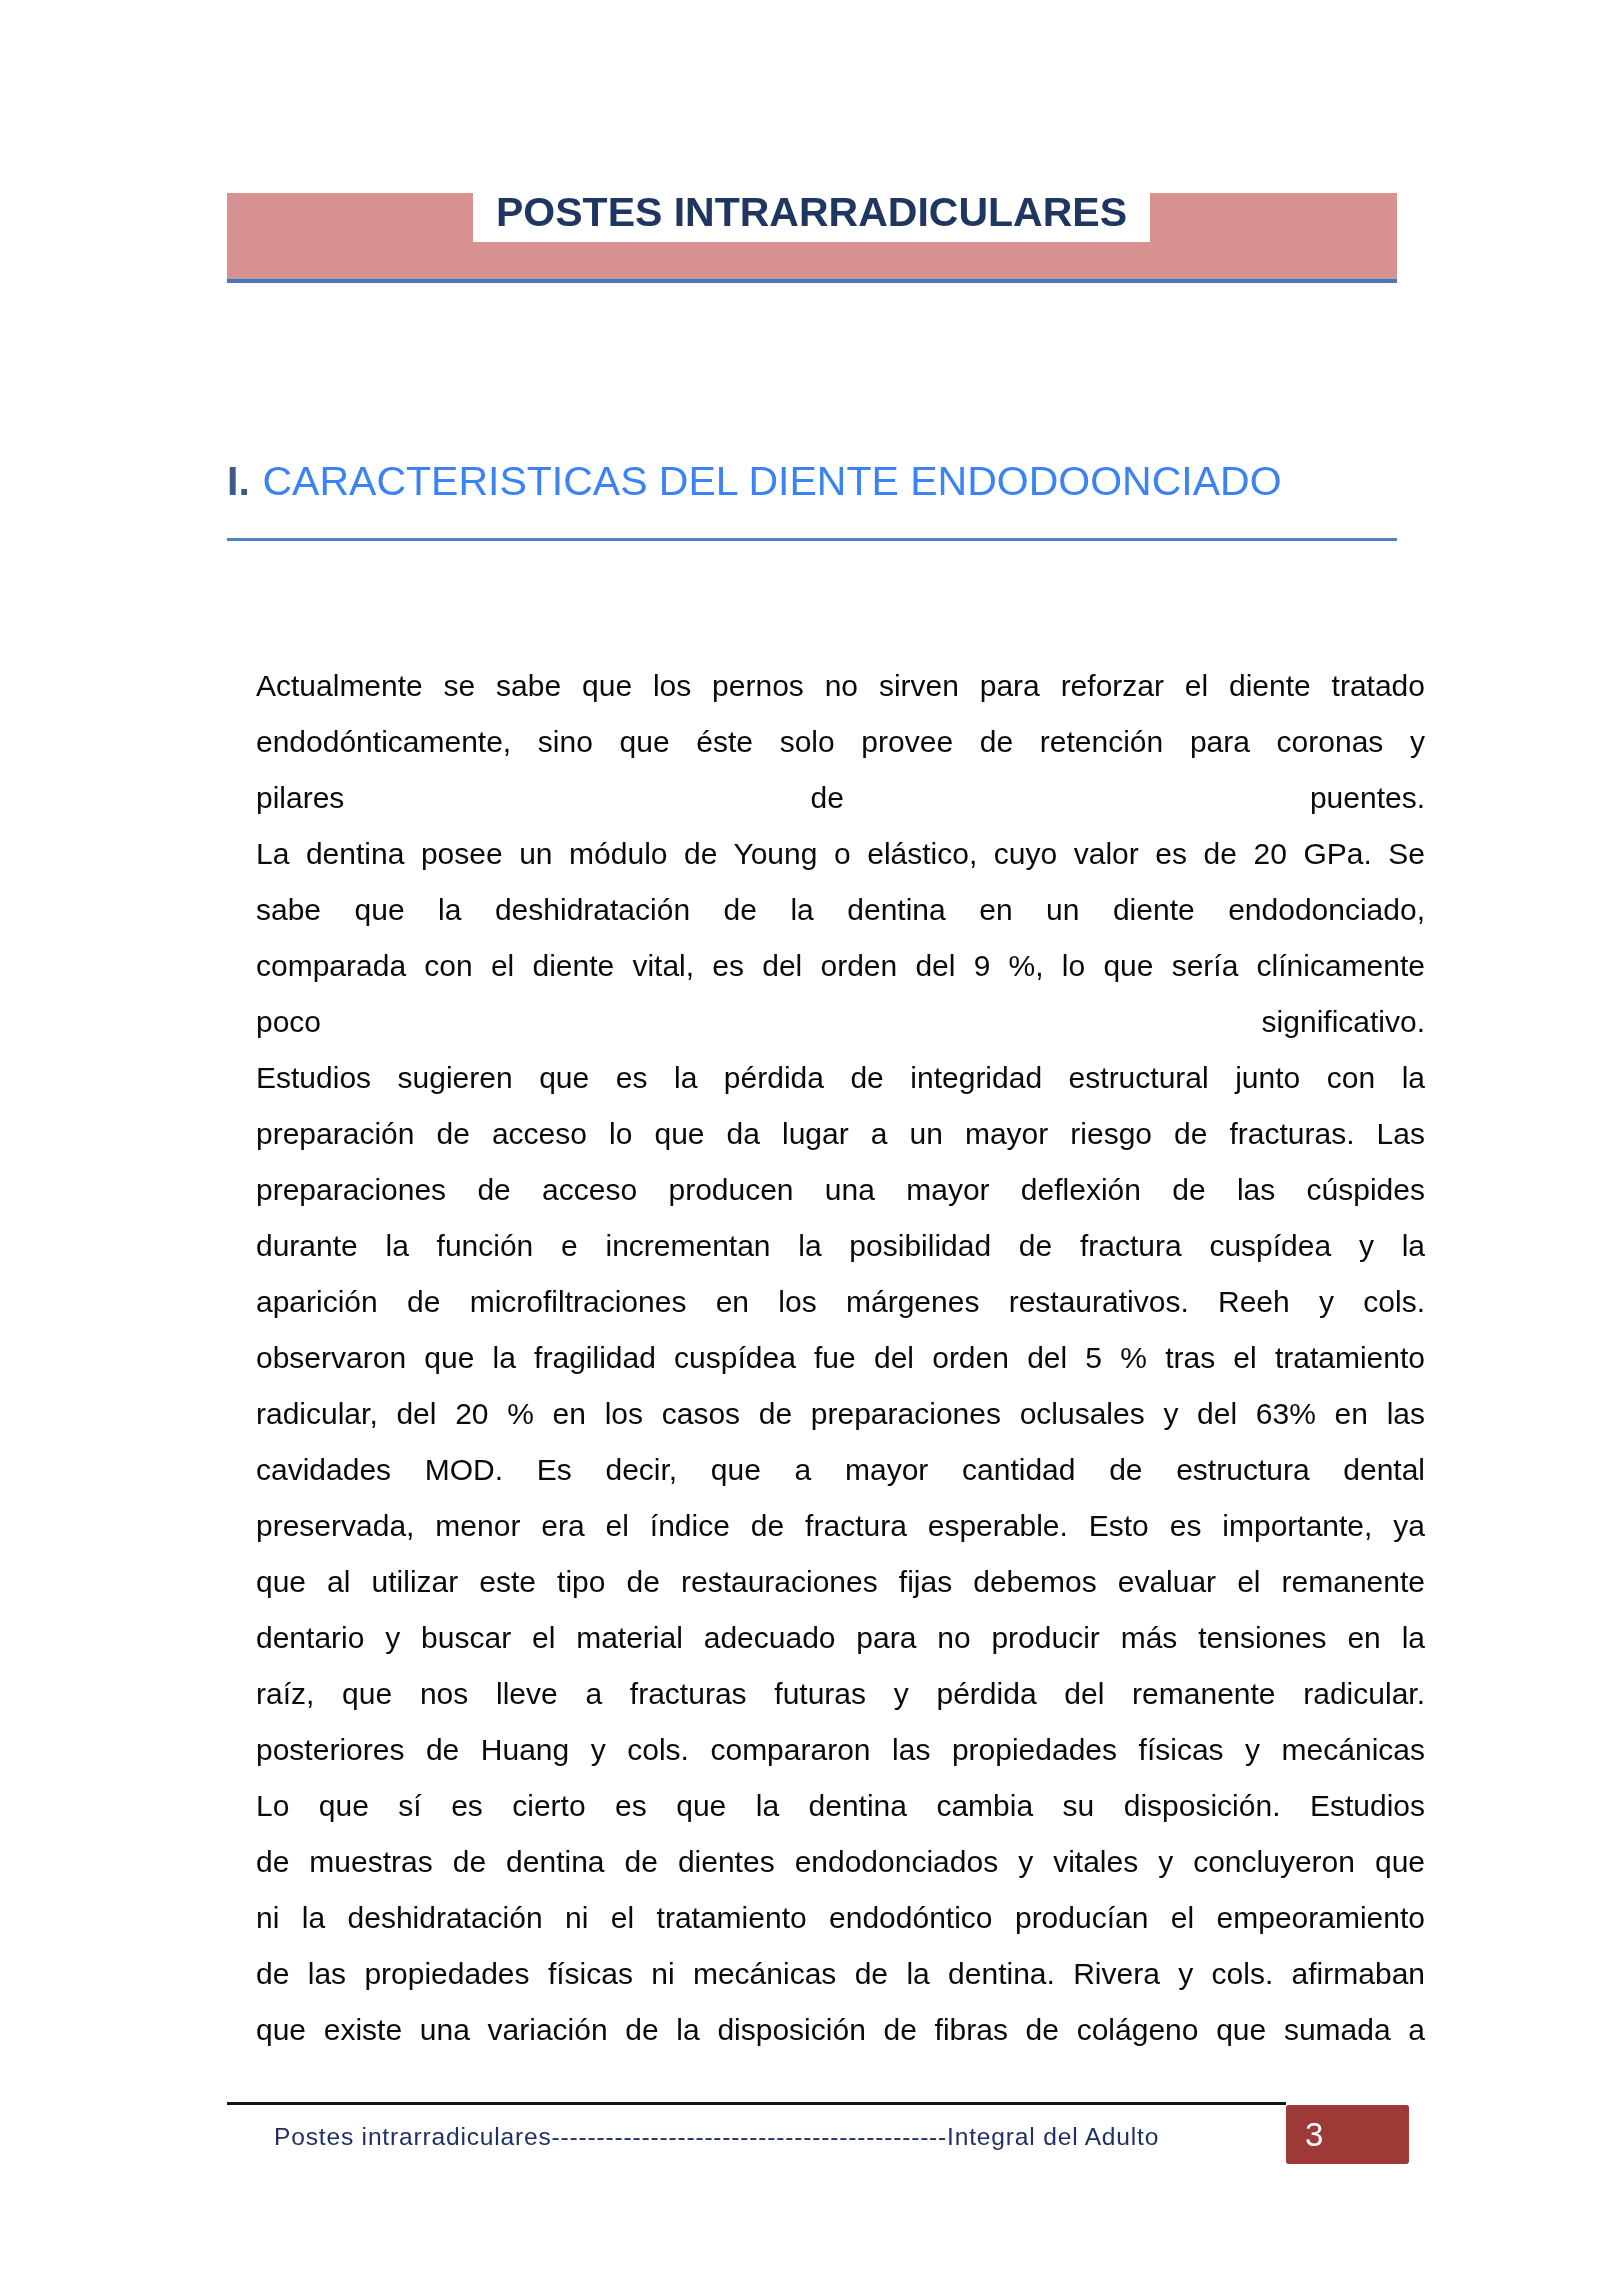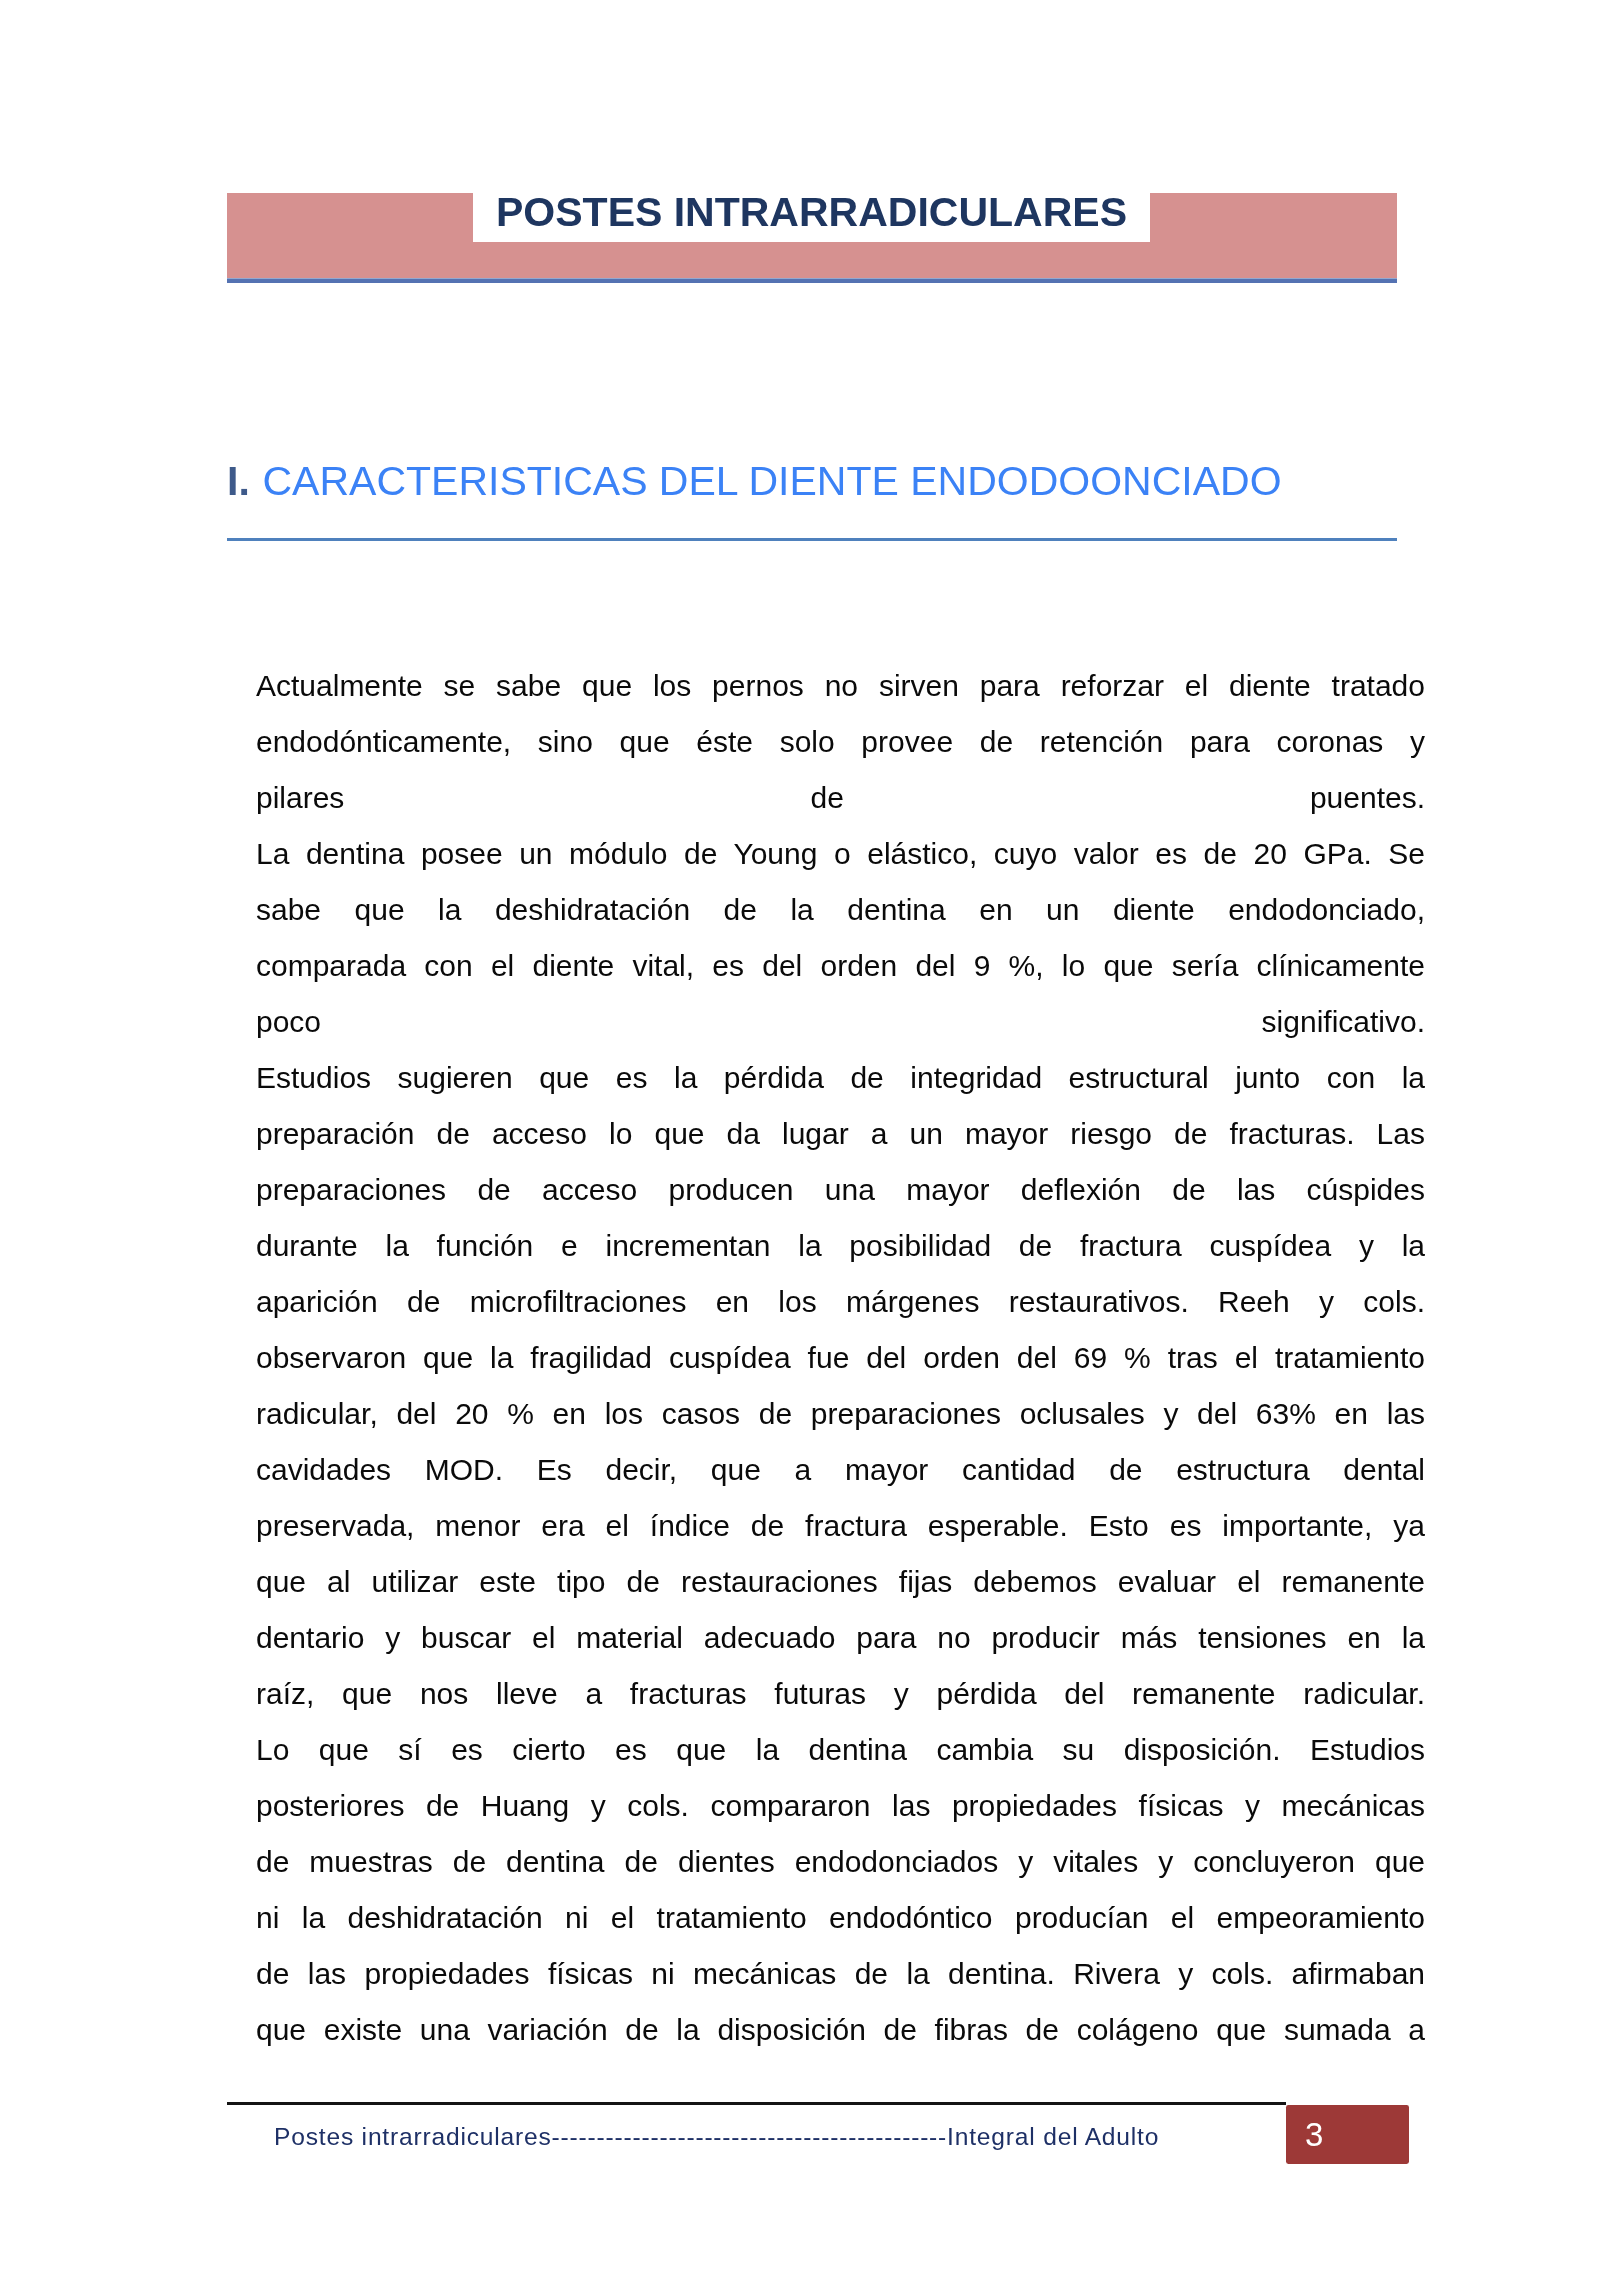--- a/index.html
+++ b/index.html
@@ -104,29 +104,29 @@
     <div class="body-line">pilares de puentes.</div>
     <div class="body-line">La dentina posee un módulo de Young o elástico, cuyo valor es de 20 GPa. Se</div>
     <div class="body-line">sabe que la deshidratación de la dentina en un diente endodonciado,</div>
     <div class="body-line">comparada con el diente vital, es del orden del 9 %, lo que sería clínicamente</div>
     <div class="body-line">poco significativo.</div>
     <div class="body-line">Estudios sugieren que es la pérdida de integridad estructural junto con la</div>
     <div class="body-line">preparación de acceso lo que da lugar a un mayor riesgo de fracturas. Las</div>
     <div class="body-line">preparaciones de acceso producen una mayor deflexión de las cúspides</div>
     <div class="body-line">durante la función e incrementan la posibilidad de fractura cuspídea y la</div>
     <div class="body-line">aparición de microfiltraciones en los márgenes restaurativos. Reeh y cols.</div>
-    <div class="body-line">observaron que la fragilidad cuspídea fue del orden del 69 % tras el tratamiento</div>
+    <div class="body-line">observaron que la fragilidad cuspídea fue del orden del 5 % tras el tratamiento</div>
     <div class="body-line">radicular, del 20 % en los casos de preparaciones oclusales y del 63% en las</div>
     <div class="body-line">cavidades MOD. Es decir, que a mayor cantidad de estructura dental</div>
     <div class="body-line">preservada, menor era el índice de fractura esperable. Esto es importante, ya</div>
     <div class="body-line">que al utilizar este tipo de restauraciones fijas debemos evaluar el remanente</div>
     <div class="body-line">dentario y buscar el material adecuado para no producir más tensiones en la</div>
     <div class="body-line">raíz, que nos lleve a fracturas futuras y pérdida del remanente radicular.</div>
+    <div class="body-line">posteriores de Huang y cols. compararon las propiedades físicas y mecánicas</div>
     <div class="body-line">Lo que sí es cierto es que la dentina cambia su disposición. Estudios</div>
-    <div class="body-line">posteriores de Huang y cols. compararon las propiedades físicas y mecánicas</div>
     <div class="body-line">de muestras de dentina de dientes endodonciados y vitales y concluyeron que</div>
     <div class="body-line">ni la deshidratación ni el tratamiento endodóntico producían el empeoramiento</div>
     <div class="body-line">de las propiedades físicas ni mecánicas de la dentina. Rivera y cols. afirmaban</div>
     <div class="body-line">que existe una variación de la disposición de fibras de colágeno que sumada a</div>
   </div>
 
   <div class="footer-rule" style="background-color: rgb(20, 20, 20);"></div>
   <div class="footer-text" style="color: rgb(30, 48, 102);"><span>Postes intrarradiculares</span><span>--------------------------------------------</span><span>Integral del Adulto</span></div>
   <div class="page-num-box" style="background-color: rgb(157, 57, 55);">
     <span class="page-num" style="color: rgb(255, 255, 255);">3</span>

